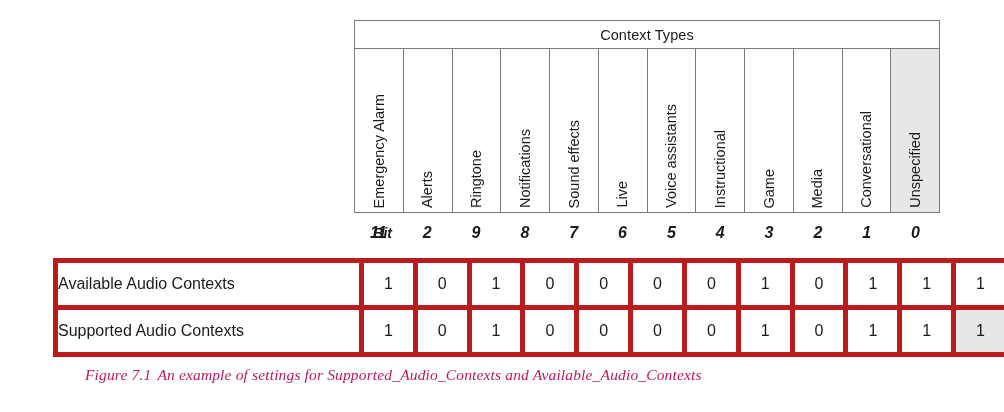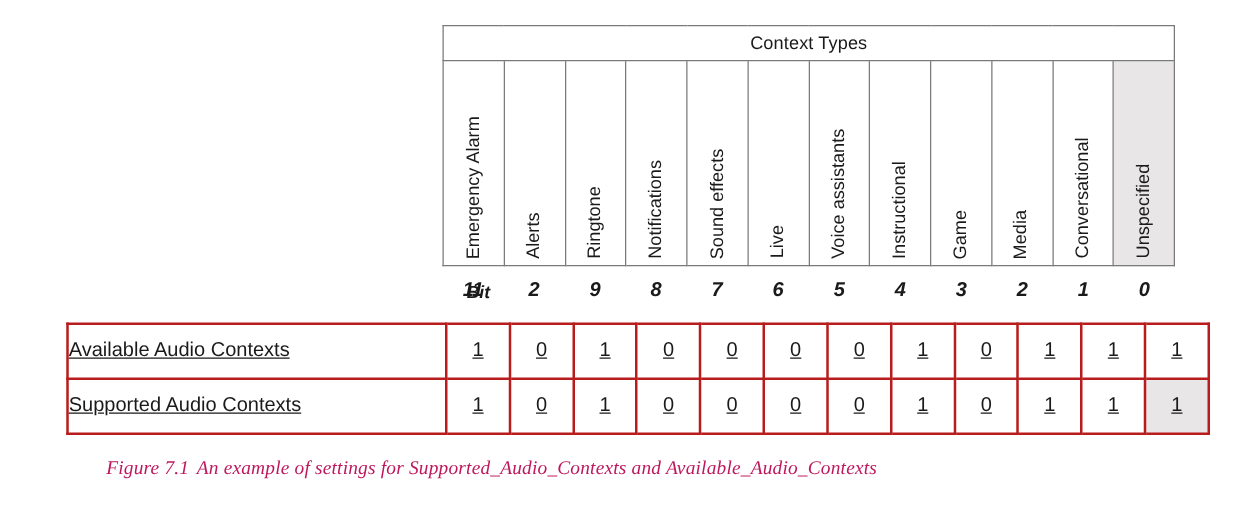--- a/index.html
+++ b/index.html
@@ -94,24 +94,23 @@
   
   .val-table {
     position: absolute;
     left: 53px;
     top: 258px;
     width: 887px;
     border-collapse: collapse;
     table-layout: fixed;
   }
   .val-table td {
-    border: 2px solid #b91c1c;
+    border: 5px solid #b91c1c;
     height: 42px;
     padding: 0;
-    text-decoration: underline;
   }
   .row-name {
     width: 301px;
     text-align: left;
     padding-left: 12px;
     font-size: 16px;
     color: #1a1a1a;
     white-space: nowrap;
   }
   .val-cell {

